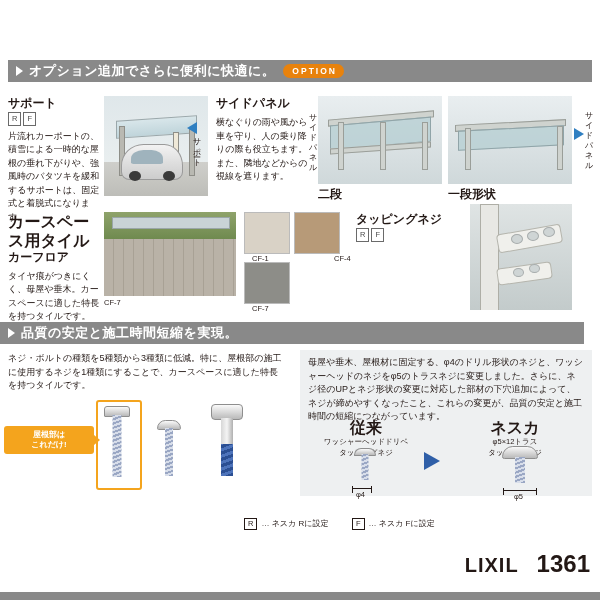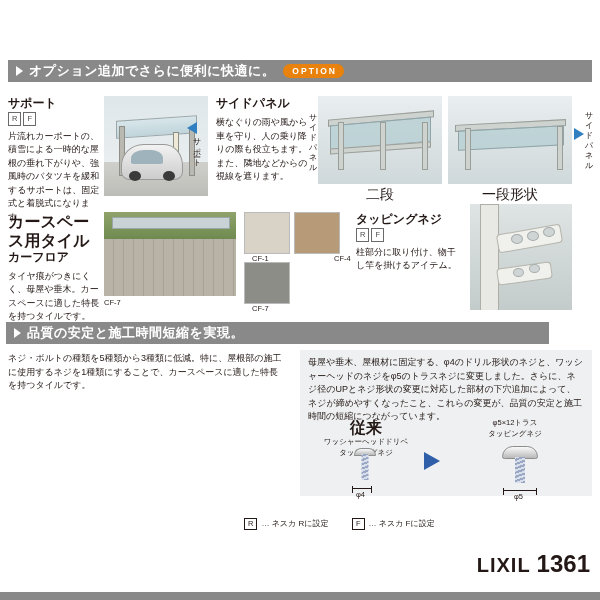--- a/index.html
+++ b/index.html
@@ -36,21 +36,21 @@
   }
   .sec-head .tail{
     flex:1;height:100%;
   }
 
   
   .h-title{font-size:12px;font-weight:bold;color:#231815;line-height:1.2;}
   .h-title.small{font-size:16px;}
   .body-txt{font-size:9px;line-height:1.5;color:#231815;}
   .tiny-txt{font-size:7.5px;line-height:1.4;color:#231815;}
-  .cap{font-size:14px;color:#231815;text-align:center;}
+  .cap{font-size:12px;color:#231815;font-weight:bold;}
 
   
   .rf{display:flex;gap:2px;margin:2px 0 4px 0;}
   .rf span{
     display:inline-block;
     border:1px solid #6a6a6a;
     color:#4a4a4a;
     font-size:7.5px;line-height:1;
     padding:2px 3px;
     background:#fff;
@@ -160,21 +160,21 @@
   .legend{
     position:absolute;
     display:flex;align-items:center;gap:4px;
     font-size:8px;color:#231815;
   }
   .legend .tag{
     border:1px solid #231815;padding:1px 3px;font-size:7.5px;line-height:1;background:#fff;
   }
   .brand{
     position:absolute;right:10px;bottom:22px;
-    display:flex;align-items:baseline;gap:6px;
+    display:flex;align-items:baseline;gap:18px;
   }
   .brand .lixil{font-size:20px;font-weight:bold;letter-spacing:1px;color:#231815;font-family:"Liberation Sans",sans-serif;}
   .brand .page-no{font-size:24px;font-weight:bold;color:#231815;}
 
   .footer-bar{position:absolute;left:0;right:0;bottom:0;height:8px;background:#898989;}
   .top-bar{position:absolute;left:0;right:0;top:0;height:8px;background:#ffffff;}
 </style>
 </head>
 <body>
 
@@ -264,44 +264,66 @@
   <div class="sw-label" style="left:252px;top:254px;">CF-1</div>
   <div class="sw-label" style="left:302px;top:254px;margin-left:32px;">CF-4</div>
   <div class="sw-label" style="left:252px;top:304px;">CF-7</div>
 
   <div style="position:absolute;left:356px;top:212px;width:108px;">
     <div class="h-title">タッピングネジ</div>
     <div class="rf">
       <span>R</span>
       <span>F</span>
     </div>
-    <div class="body-txt">柱部分に取り付け、物干し竿を掛けるアイテム。</div>
   </div>
 
   <div class="ph hanger" style="left:470px;top:204px;width:102px;height:106px;">
     <div class="pole" style="left:10%;top:0;width:16%;height:100%;"></div>
     <div class="arm" style="left:26%;top:24%;width:62%;height:16%;transform:rotate(-10deg);"></div>
     <div class="hole" style="left:40%;top:28%;width:10px;height:8px;"></div>
     <div class="hole" style="left:56%;top:25%;width:10px;height:8px;"></div>
     <div class="hole" style="left:72%;top:22%;width:10px;height:8px;"></div>
     <div class="arm" style="left:26%;top:58%;width:52%;height:14%;transform:rotate(-8deg);"></div>
     <div class="hole" style="left:42%;top:60%;width:9px;height:7px;"></div>
     <div class="hole" style="left:58%;top:57%;width:9px;height:7px;"></div>
   </div>
 
-  <div class="sec-head" style="left:6px;top:322px;width:543px;height:22px;">
+  <div class="sec-head" style="left:0;top:322px;width:584px;height:22px;">
     <div class="tri"></div>
     <div class="txt">品質の安定と施工時間短縮を実現。</div>
     <div class="tail"></div>
   </div>
 
   <div style="position:absolute;left:8px;top:352px;width:276px;">
     <div class="body-txt">ネジ・ボルトの種類を5種類から3種類に低減。特に、屋根部の施工に使用するネジを1種類にすることで、カースペースに適した特長を持つタイルです。</div>
   </div>
 
+  <div class="screw-img" style="left:60px;top:396px;width:224px;height:94px;">
+
+    <div class="bolt" style="left:44px;top:10px;width:26px;height:74px;">
+      <div class="head" style="top:0;width:24px;height:9px;border-radius:3px 3px 1px 1px;"></div>
+      <div class="thread" style="top:9px;width:9px;height:62px;"></div>
+    </div>
+    <div class="hl-box" style="left:36px;top:4px;width:42px;height:86px;"></div>
+    <div class="callout" style="left:-56px;top:30px;width:78px;">
+      <span>屋根部は</span><br>
+      <span>これだけ!</span>
+    </div>
+
+    <div class="bolt" style="left:96px;top:24px;width:26px;height:58px;">
+      <div class="head" style="top:0;width:22px;height:8px;border-radius:10px 10px 2px 2px;"></div>
+      <div class="thread" style="top:8px;width:8px;height:48px;"></div>
+    </div>
+
+    <div class="bolt" style="left:150px;top:8px;width:34px;height:76px;">
+      <div class="head" style="top:0;width:30px;height:14px;border-radius:4px;"></div>
+      <div class="shaft" style="top:14px;width:12px;height:26px;"></div>
+      <div class="thread" style="top:40px;width:12px;height:32px;background:repeating-linear-gradient(-20deg,#2b4f93 0 3px,#4e74bb 3px 6px);"></div>
+    </div>
+  </div>
 
   <div class="panel" style="left:300px;top:350px;width:292px;height:146px;">
   </div>
   <div style="position:absolute;left:308px;top:356px;width:276px;">
     <div class="body-txt">母屋や垂木、屋根材に固定する、φ4のドリル形状のネジと、ワッシャーヘッドのネジをφ5のトラスネジに変更しました。さらに、ネジ径のUPとネジ形状の変更に対応した部材の下穴追加によって、ネジが締めやすくなったこと、これらの変更が、品質の安定と施工時間の短縮につながっています。</div>
   </div>
 
   <div style="position:absolute;left:318px;top:418px;width:96px;text-align:center;">
     <div class="h-title small">従来</div>
     <div class="tiny-txt">ワッシャーヘッドドリベ</div>
@@ -310,20 +332,21 @@
   <div class="bolt" style="left:352px;top:448px;width:26px;height:34px;">
     <div class="head" style="top:0;width:20px;height:6px;border-radius:8px 8px 1px 1px;"></div>
     <div class="thread" style="top:6px;width:7px;height:26px;"></div>
   </div>
   <div class="dim" style="left:352px;top:488px;width:20px;"></div>
   <div class="tiny-txt" style="position:absolute;left:356px;top:490px;">φ4</div>
 
   <div class="arrow-big" style="left:424px;top:452px;"></div>
 
   <div style="position:absolute;left:460px;top:418px;width:110px;text-align:center;">
+    <div class="h-title small">ネスカ</div>
     <div class="tiny-txt">φ5×12トラス</div>
     <div class="tiny-txt">タッピングネジ</div>
   </div>
   <div class="bolt" style="left:500px;top:446px;width:40px;height:38px;">
     <div class="head" style="top:0;width:34px;height:11px;border-radius:14px 14px 3px 3px;"></div>
     <div class="thread" style="top:11px;width:10px;height:26px;"></div>
   </div>
   <div class="dim" style="left:503px;top:490px;width:34px;"></div>
   <div class="tiny-txt" style="position:absolute;left:514px;top:492px;">φ5</div>
 

